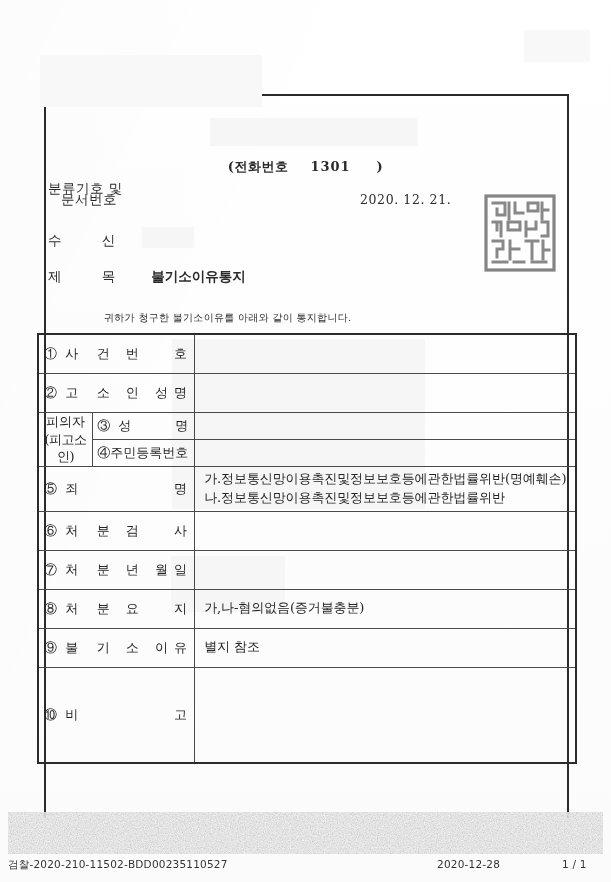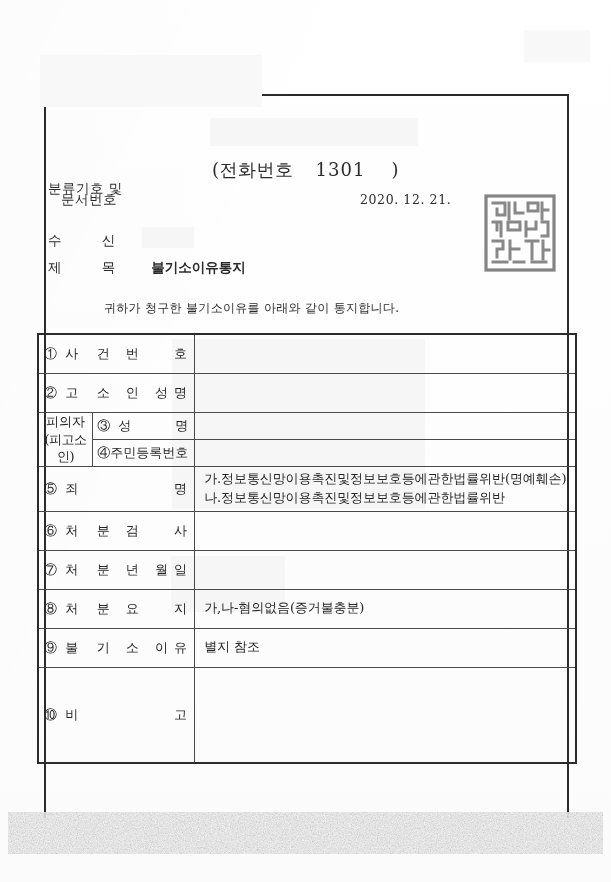--- a/index.html
+++ b/index.html
@@ -51,22 +51,23 @@
   .hdr {
     position: absolute;
     z-index: 6;
     white-space: nowrap;
     font-family: "DejaVu Serif", "Liberation Serif", serif;
     color: #2a2a2a;
   }
   .phone-line {
     left: 0; top: 158px; width: 611px;
     text-align: center;
-    font-size: 18px;
+    font-size: 13px;
     letter-spacing: 0.5px;
+    font-weight: bold;
   }
   .phone-line .tel-num { margin: 0 26px 0 22px; letter-spacing: 1px; }
 
   .label-classify {
     left: 48px; top: 182px;
     font-size: 13.5px;
     line-height: 13px;
     letter-spacing: 0.5px;
   }
   .label-classify .l2 {
@@ -88,33 +89,33 @@
   }
   .spread2 { letter-spacing: 18px; }
 
   .sender-line {
     left: 316px; top: 231px;
     font-size: 12.5px;
     letter-spacing: 4.6px;
   }
 
   .label-subject {
-    left: 48px; top: 259px;
+    left: 48px; top: 268px;
     font-size: 13.5px;
     letter-spacing: 0.5px;
   }
   .subject-value {
     margin-left: 18px;
     font-weight: bold;
     letter-spacing: 0px;
   }
 
   .intro-sentence {
-    left: 104px; top: 300px;
-    font-size: 12px;
+    left: 104px; top: 311px;
+    font-size: 10px;
     letter-spacing: 0.3px;
   }
 
   
   .seal {
     position: absolute;
     left: 484px; top: 194px;
     width: 72px; height: 78px;
     z-index: 7;
     opacity: 0.82;
@@ -402,14 +403,19 @@
         <feComponentTransfer>
           <feFuncA type="linear" slope="1.5" intercept="-0.25"></feFuncA>
         </feComponentTransfer>
       </filter>
     </defs>
     <rect width="595" height="42" fill="#ffffff"></rect>
     <rect width="595" height="42" filter="url(#speckle)" opacity="0.62"></rect>
     <rect width="595" height="42" fill="#b8b8b8" opacity="0.18"></rect>
   </svg>
 
+  <div class="footer">
+    <span class="f-id">검찰-2020-210-11502-BDD00235110527</span>
+    <span class="f-date">2020-12-28</span>
+    <span class="f-page">1 / 1</span>
+  </div>
 
 </div>
 
 </body></html>

